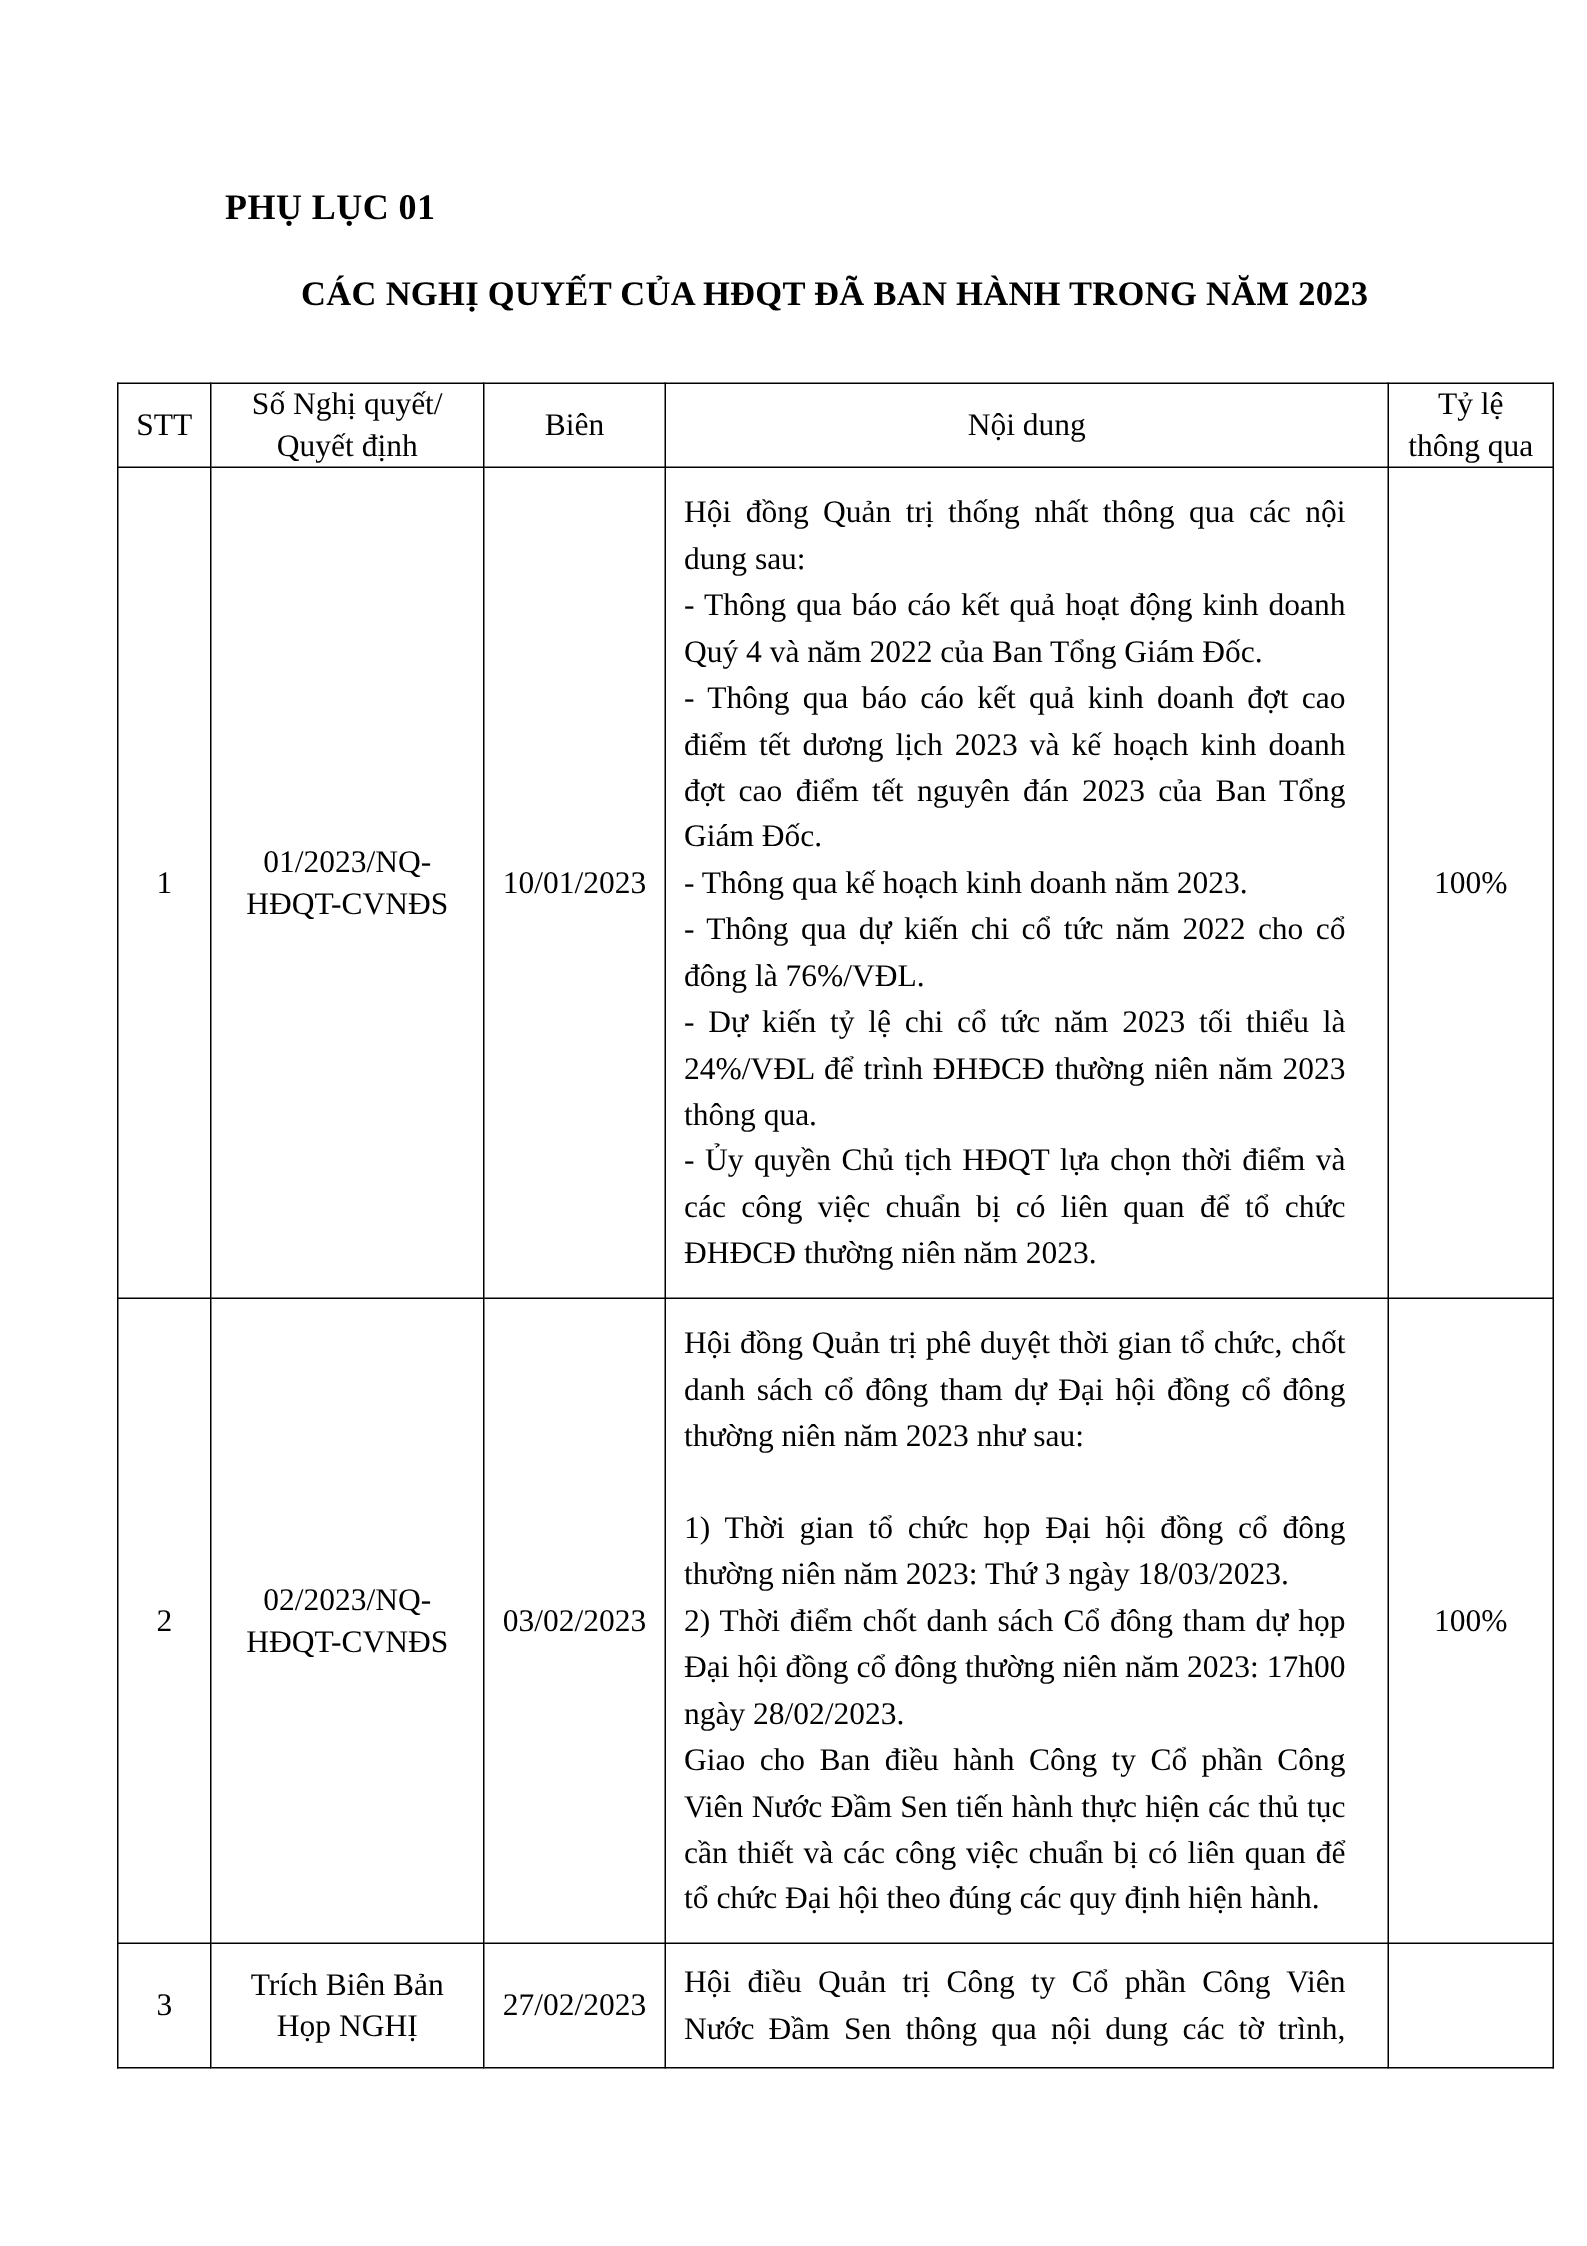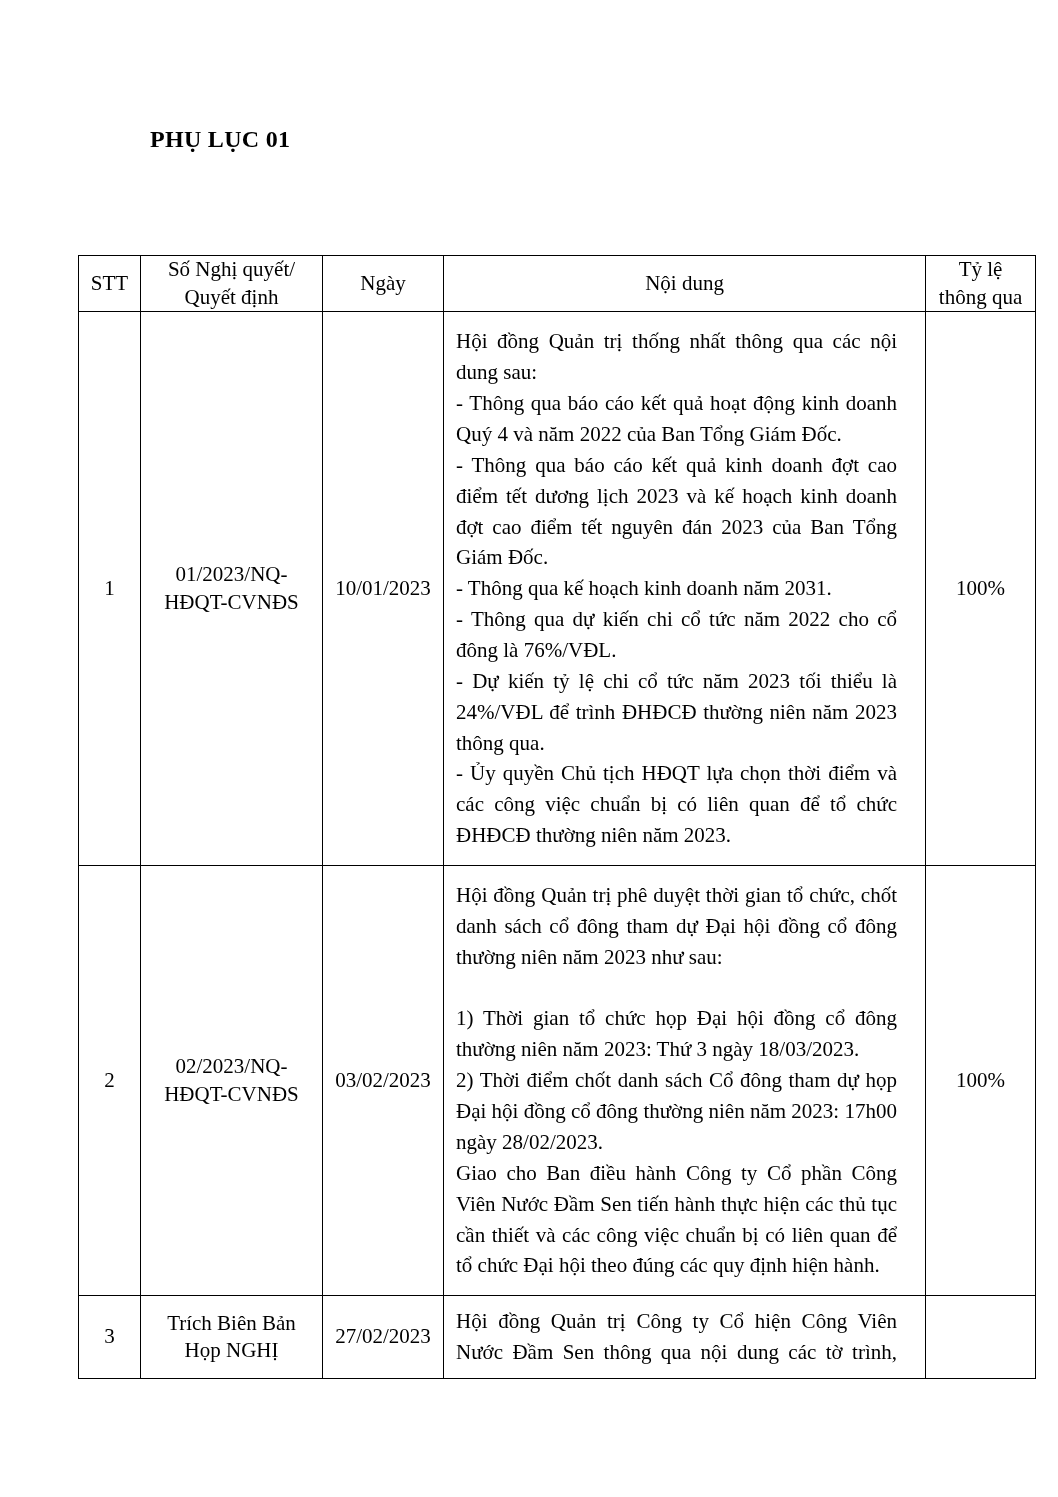--- a/index.html
+++ b/index.html
@@ -113,40 +113,41 @@
     text-align-last: justify;
   }
 </style>
 </head>
 <body>
 
 <div class="page">
 
   <div class="doc-title">PHỤ LỤC 01</div>
 
+  <div class="doc-subtitle">CÁC NGHỊ QUYẾT CỦA HĐQT ĐÃ BAN HÀNH TRONG NĂM 2023</div>
 
   <table class="res-table">
     <colgroup>
       <col class="col-stt">
       <col class="col-number">
       <col class="col-date">
       <col class="col-content">
       <col class="col-rate">
     </colgroup>
     <thead>
       <tr>
         <th>
           <span class="hdr-line">STT</span>
         </th>
         <th>
           <span class="hdr-line">Số Nghị quyết/</span>
           <span class="hdr-line">Quyết định</span>
         </th>
         <th>
-          <span class="hdr-line">Ngày</span>
+          <span class="hdr-line">Biên</span>
         </th>
         <th>
           <span class="hdr-line">Nội dung</span>
         </th>
         <th>
           <span class="hdr-line">Tỷ lệ</span>
           <span class="hdr-line">thông qua</span>
         </th>
       </tr>
     </thead>
@@ -156,21 +157,21 @@
         <td class="c-stt">1</td>
         <td class="c-number">
           <span class="nline">01/2023/NQ-</span>
           <span class="nline">HĐQT-CVNĐS</span>
         </td>
         <td class="c-date">10/01/2023</td>
         <td class="c-content">
           <p>Hội đồng Quản trị thống nhất thông qua các nội dung sau:</p>
           <p>- Thông qua báo cáo kết quả hoạt động kinh doanh Quý 4 và năm 2022 của Ban Tổng Giám Đốc.</p>
           <p>- Thông qua báo cáo kết quả kinh doanh đợt cao điểm tết dương lịch 2023 và kế hoạch kinh doanh đợt cao điểm tết nguyên đán 2023 của Ban Tổng Giám Đốc.</p>
-          <p>- Thông qua kế hoạch kinh doanh năm 2031.</p>
+          <p>- Thông qua kế hoạch kinh doanh năm 2023.</p>
           <p>- Thông qua dự kiến chi cổ tức năm 2022 cho cổ đông là 76%/VĐL.</p>
           <p>- Dự kiến tỷ lệ chi cổ tức năm 2023 tối thiểu là 24%/VĐL để trình ĐHĐCĐ thường niên năm 2023 thông qua.</p>
           <p>- Ủy quyền Chủ tịch HĐQT lựa chọn thời điểm và các công việc chuẩn bị có liên quan để tổ chức ĐHĐCĐ thường niên năm 2023.</p>
         </td>
         <td class="c-rate">100%</td>
       </tr>
 
       <tr>
         <td class="c-stt">2</td>
         <td class="c-number">
@@ -188,21 +189,21 @@
       </tr>
 
       <tr>
         <td class="c-stt">3</td>
         <td class="c-number">
           <span class="nline">Trích Biên Bản</span>
           <span class="nline">Họp NGHỊ</span>
         </td>
         <td class="c-date">27/02/2023</td>
         <td class="c-content row3">
-          <p>Hội đồng Quản trị Công ty Cổ hiện Công Viên Nước Đầm Sen thông qua nội dung các tờ trình,</p>
+          <p>Hội điều Quản trị Công ty Cổ phần Công Viên Nước Đầm Sen thông qua nội dung các tờ trình,</p>
         </td>
         <td class="c-rate"></td>
       </tr>
 
     </tbody>
   </table>
 
 </div>
 
 </body></html>

